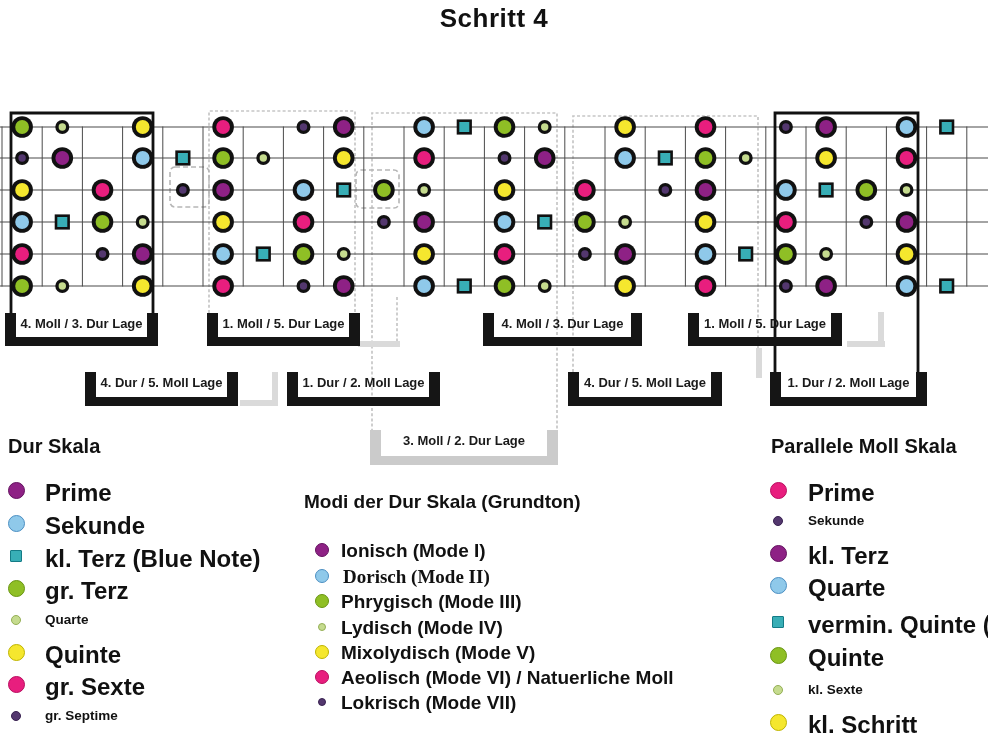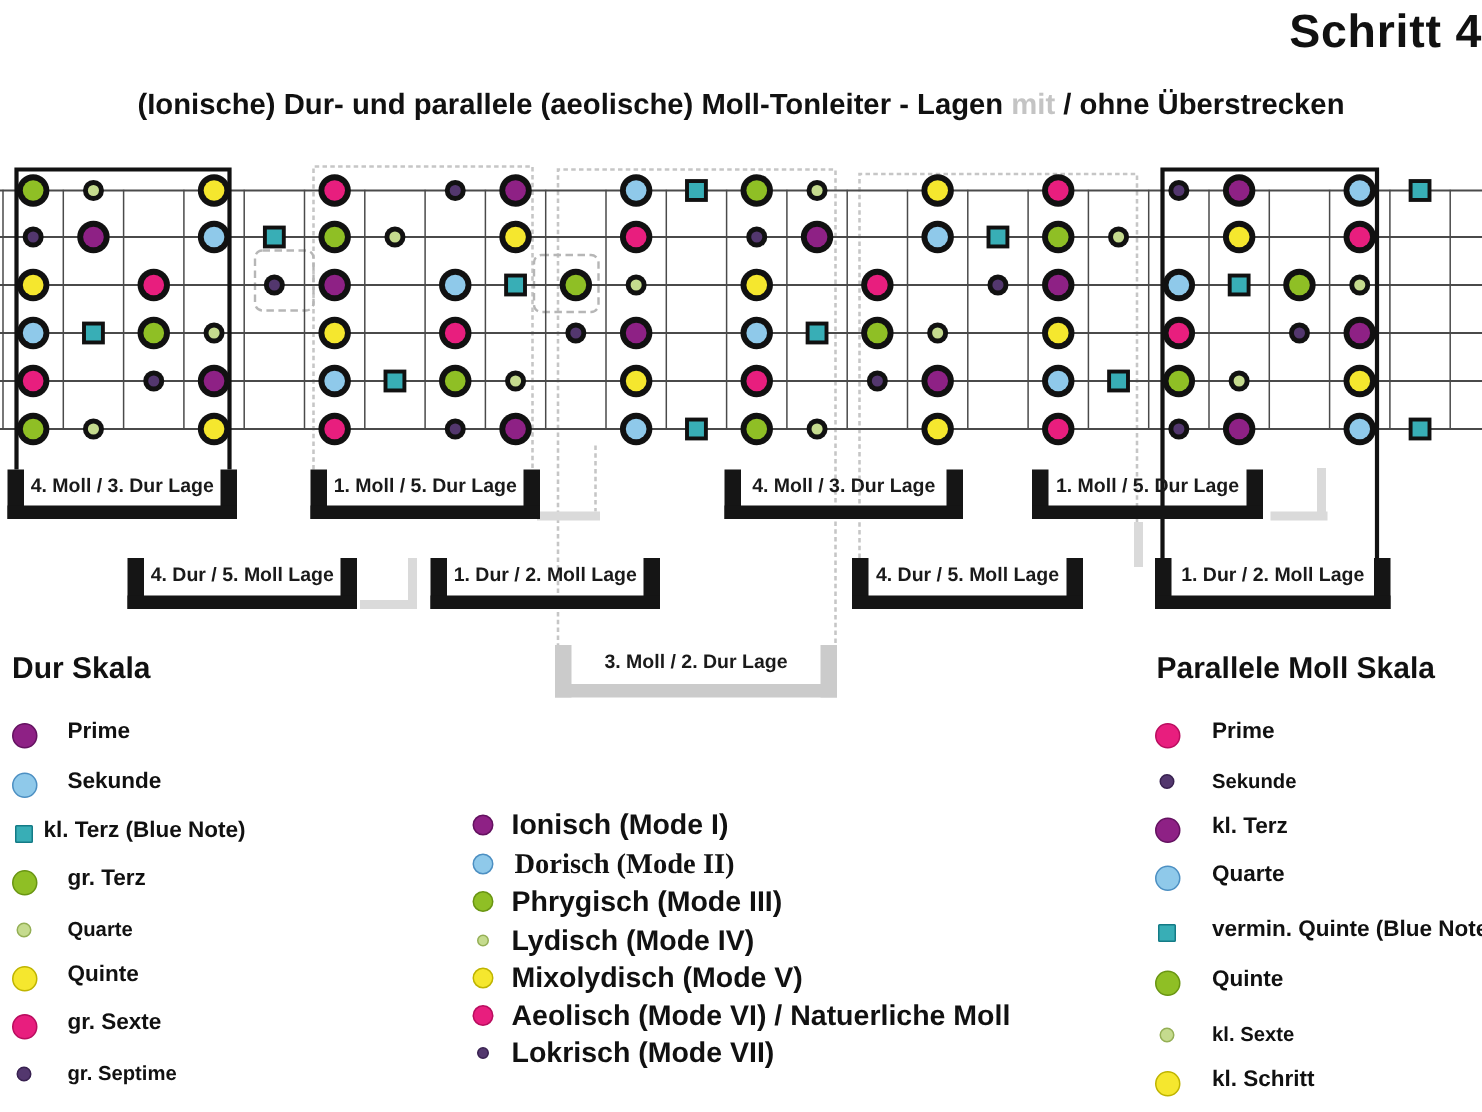--- a/index.html
+++ b/index.html
@@ -1,32 +1,32 @@
 <!DOCTYPE html>
 <html><head>
 <meta charset="utf-8">
 <style>
   html,body{margin:0;padding:0;background:#fff;}
   #stage{position:relative;width:988px;height:741px;background:#fff;overflow:hidden;
          font-family:"Liberation Sans",sans-serif;color:#111;}
-  .main-title{position:absolute;top:3px;left:0;width:100%;text-align:right;
-              font-size:31px;font-weight:bold;letter-spacing:0.5px;}
+  .main-title{position:absolute;top:3px;left:0;width:100%;text-align:center;
+              font-size:26px;font-weight:bold;letter-spacing:0.5px;}
   .subtitle{position:absolute;top:59px;left:0;width:100%;text-align:center;
             font-size:19.5px;font-weight:bold;white-space:nowrap;}
   .subtitle .mit{color:#C4C4C4;}
   #board{position:absolute;left:0;top:0;}
   .legend-title{position:absolute;font-weight:bold;white-space:nowrap;}
   .lt-large{font-size:20px;}
   .lt-medium{font-size:19px;}
   .lt-dur{left:8px;top:435px;}
   .lt-modi{left:304px;top:491px;}
   .lt-moll{left:771px;top:435px;}
   .lg-dot{position:absolute;box-sizing:border-box;}
   .lg-label{position:absolute;font-weight:bold;white-space:nowrap;}
-  .lbl-big{font-size:15px;}
+  .lbl-big{font-size:24px;}
   .lbl-small{font-size:13.5px;}
   .lbl-mid{font-size:19px;}
 </style>
 </head>
 <body>
 
 <div id="stage">
   <svg id="board" width="988" height="741" viewBox="0 0 988 741">
       <path d="M 209 313 L 209 111 L 355 111 L 355 313" fill="none" stroke="#C6C6C6" stroke-width="1.7" stroke-dasharray="3 2.2"></path>
       <path d="M 372 437 L 372 113 L 557 113 L 557 437" fill="none" stroke="#C6C6C6" stroke-width="1.7" stroke-dasharray="3 2.2"></path>
@@ -284,30 +284,30 @@
       <circle cx="906.5000000000001" cy="222" r="10.8" fill="#111"></circle>
       <circle cx="906.5000000000001" cy="222" r="6.9" fill="#8E2185"></circle>
       <circle cx="906.5000000000001" cy="254" r="10.8" fill="#111"></circle>
       <circle cx="906.5000000000001" cy="254" r="6.9" fill="#F5E72E"></circle>
       <circle cx="906.5000000000001" cy="286" r="10.8" fill="#111"></circle>
       <circle cx="906.5000000000001" cy="286" r="6.9" fill="#8FC9EA"></circle>
       <rect x="940.4000000000001" y="120.7" width="12.6" height="12.6" fill="#38AEB6" stroke="#111" stroke-width="2.6"></rect>
       <rect x="940.4000000000001" y="279.7" width="12.6" height="12.6" fill="#38AEB6" stroke="#111" stroke-width="2.6"></rect>
     </svg>
   <div class="main-title">Schritt 4</div>
-  <div class="subtitle"><span>(Ionische) Dur- und parallele (aeolische) Moll-Tonleiter - Lagen </span><span class="mit">mit</span><span> / ohne Überstrecken</span></div>
   <div class="legend-title lt-large lt-dur">Dur Skala</div>
+  <div class="legend-title lt-medium lt-modi">Modi der Dur Skala (Grundton)</div>
   <div class="legend-title lt-large lt-moll">Parallele Moll Skala</div>
 <div>
       <span class="lg-dot" style="height: 17px; width: 17px; left: 7.5px; top: 481.5px; background: rgb(142, 33, 133); border: 1.5px solid rgb(100, 18, 96); border-radius: 50%;"></span>
       <span class="lg-label lbl-big" style="left: 45px; top: 479px;">Prime</span>
       <span class="lg-dot" style="height: 17px; width: 17px; left: 7.5px; top: 514.5px; background: rgb(143, 201, 234); border: 1.5px solid rgb(76, 143, 194); border-radius: 50%;"></span>
       <span class="lg-label lbl-big" style="left: 45px; top: 512px;">Sekunde</span>
       <span class="lg-dot" style="height: 12px; width: 12px; left: 10px; top: 550px; background: rgb(56, 174, 182); border: 1.5px solid rgb(20, 123, 134); border-radius: 1px;"></span>
-      <span class="lg-label lbl-big" style="left: 29px; top: 545px;">kl. Terz (Blue Note)</span>
+      <span class="lg-label lbl-big" style="left: 45px; top: 545px;">kl. Terz (Blue Note)</span>
       <span class="lg-dot" style="height: 17px; width: 17px; left: 7.5px; top: 579.5px; background: rgb(143, 191, 37); border: 1.5px solid rgb(105, 149, 18); border-radius: 50%;"></span>
       <span class="lg-label lbl-big" style="left: 45px; top: 577px;">gr. Terz</span>
       <span class="lg-dot" style="height: 10px; width: 10px; left: 11px; top: 615px; background: rgb(197, 219, 142); border: 1.5px solid rgb(148, 175, 85); border-radius: 50%;"></span>
       <span class="lg-label lbl-small" style="left: 45px; top: 612px;">Quarte</span>
       <span class="lg-dot" style="height: 17px; width: 17px; left: 7.5px; top: 643.5px; background: rgb(245, 231, 46); border: 1.5px solid rgb(191, 180, 0); border-radius: 50%;"></span>
       <span class="lg-label lbl-big" style="left: 45px; top: 641px;">Quinte</span>
       <span class="lg-dot" style="height: 17px; width: 17px; left: 7.5px; top: 675.5px; background: rgb(232, 30, 126); border: 1.5px solid rgb(185, 13, 95); border-radius: 50%;"></span>
       <span class="lg-label lbl-big" style="left: 45px; top: 673px;">gr. Sexte</span>
       <span class="lg-dot" style="height: 10px; width: 10px; left: 11px; top: 711px; background: rgb(83, 55, 110); border: 1.5px solid rgb(56, 33, 80); border-radius: 50%;"></span>
       <span class="lg-label lbl-small" style="left: 45px; top: 708px;">gr. Septime</span>

